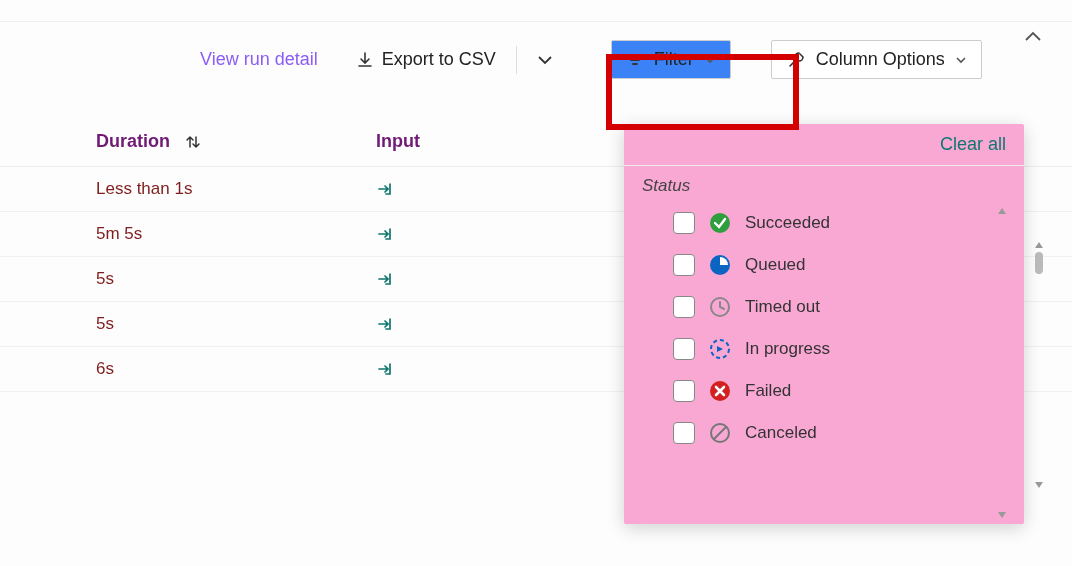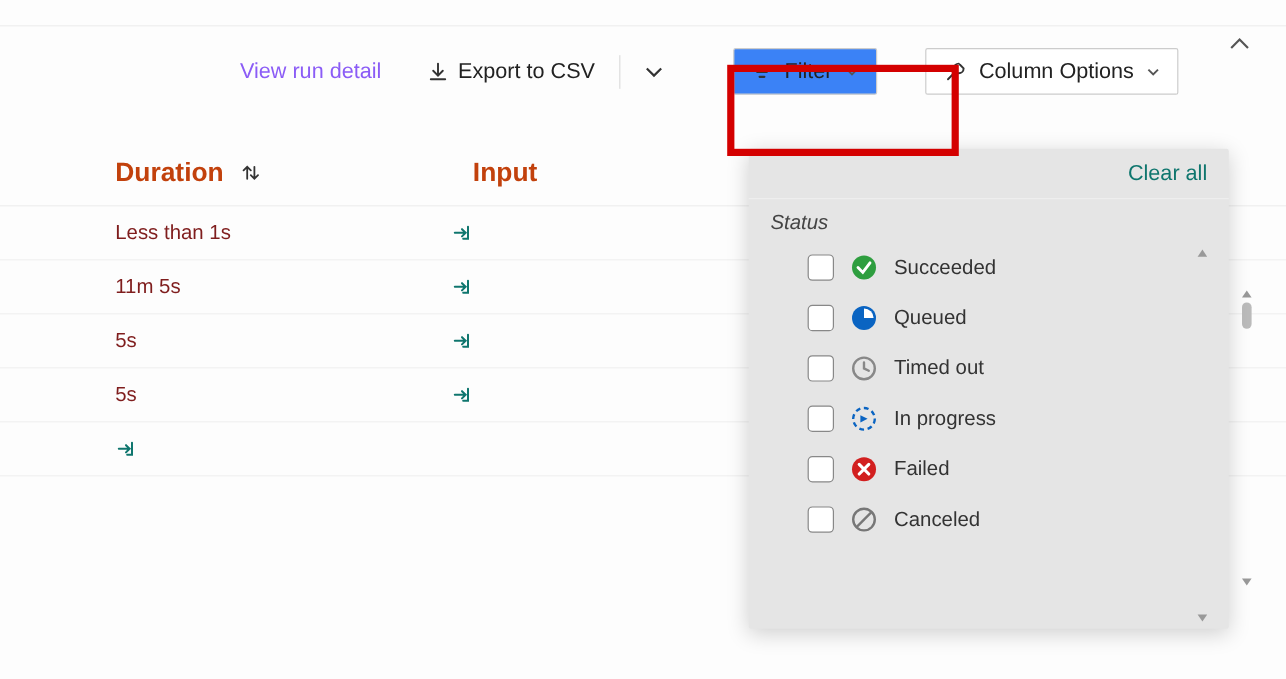--- a/index.html
+++ b/index.html
@@ -46,40 +46,39 @@
       width: 193px; height: 76px;
       pointer-events: none;
       z-index: 50;
     }
 
     .table-area { margin-top: 30px; }
     .thead {
       display: flex;
       align-items: center;
       padding: 4px 0 14px 96px;
-      font-weight: 600; font-size: 22px; color: #c2410c;
+      font-weight: 600; font-size: 18px; color: #701a75;
       border-bottom: 1px solid #eee;
-      gap: 18px;
     }
     .col-duration { width: 280px; display: flex; align-items: center; gap: 14px;}
     .col-input { width: 200px; }
 
     .row {
       display: flex; align-items: center;
       padding: 12px 0 12px 96px;
       border-bottom: 1.2px solid #f1f1f1;
       font-size: 17px; color: #7f1d1d;
     }
 
     
     .filter-panel {
       position: absolute;
       top: 124px; left: 624px;
       width: 400px; height: 400px;
-      background: #e5e5e5;
+      background: #f9a8d4;
       box-shadow: 0 4px 18px rgba(0,0,0,0.18);
       border-radius: 2px;
       z-index: 40;
       display: flex; flex-direction: column;
     }
     .fp-head {
       padding: 10px 18px;
       display: flex; justify-content: flex-end;
       border-bottom: 1px solid #eee;
     }
@@ -215,21 +214,21 @@
   <div class="row">
     <div class="col-duration">
         <span>Less than 1s</span>
       </div>
     <div class="col-input"><span><svg width="22" height="20" viewBox="0 0 22 20">
             <path d="M3 8 H12 M9 5 L12 8 L9 11 M14 3 V13 H10" stroke="#0f766e" stroke-width="1.7" fill="none" stroke-linecap="round" transform="translate(0,2)"></path>
           </svg></span></div>
   </div>
   <div class="row">
     <div class="col-duration">
-        <span>11m 5s</span>
+        <span>5m 5s</span>
       </div>
     <div class="col-input"><span><svg width="22" height="20" viewBox="0 0 22 20">
             <path d="M3 8 H12 M9 5 L12 8 L9 11 M14 3 V13 H10" stroke="#0f766e" stroke-width="1.7" fill="none" stroke-linecap="round" transform="translate(0,2)"></path>
           </svg></span></div>
   </div>
   <div class="row">
     <div class="col-duration">
         <span>5s</span>
       </div>
     <div class="col-input"><span><svg width="22" height="20" viewBox="0 0 22 20">
@@ -238,20 +237,23 @@
   </div>
   <div class="row">
     <div class="col-duration">
         <span>5s</span>
       </div>
     <div class="col-input"><span><svg width="22" height="20" viewBox="0 0 22 20">
             <path d="M3 8 H12 M9 5 L12 8 L9 11 M14 3 V13 H10" stroke="#0f766e" stroke-width="1.7" fill="none" stroke-linecap="round" transform="translate(0,2)"></path>
           </svg></span></div>
   </div>
   <div class="row">
+    <div class="col-duration">
+        <span>6s</span>
+      </div>
     <div class="col-input"><span><svg width="22" height="20" viewBox="0 0 22 20">
             <path d="M3 8 H12 M9 5 L12 8 L9 11 M14 3 V13 H10" stroke="#0f766e" stroke-width="1.7" fill="none" stroke-linecap="round" transform="translate(0,2)"></path>
           </svg></span></div>
   </div>
 </div>
 
 <div class="outer-scroll">
   <svg width="12" height="10" viewBox="0 0 12 10">
       <path d="M6 2 L2 8 H10 Z" fill="#999"></path>
     </svg>

